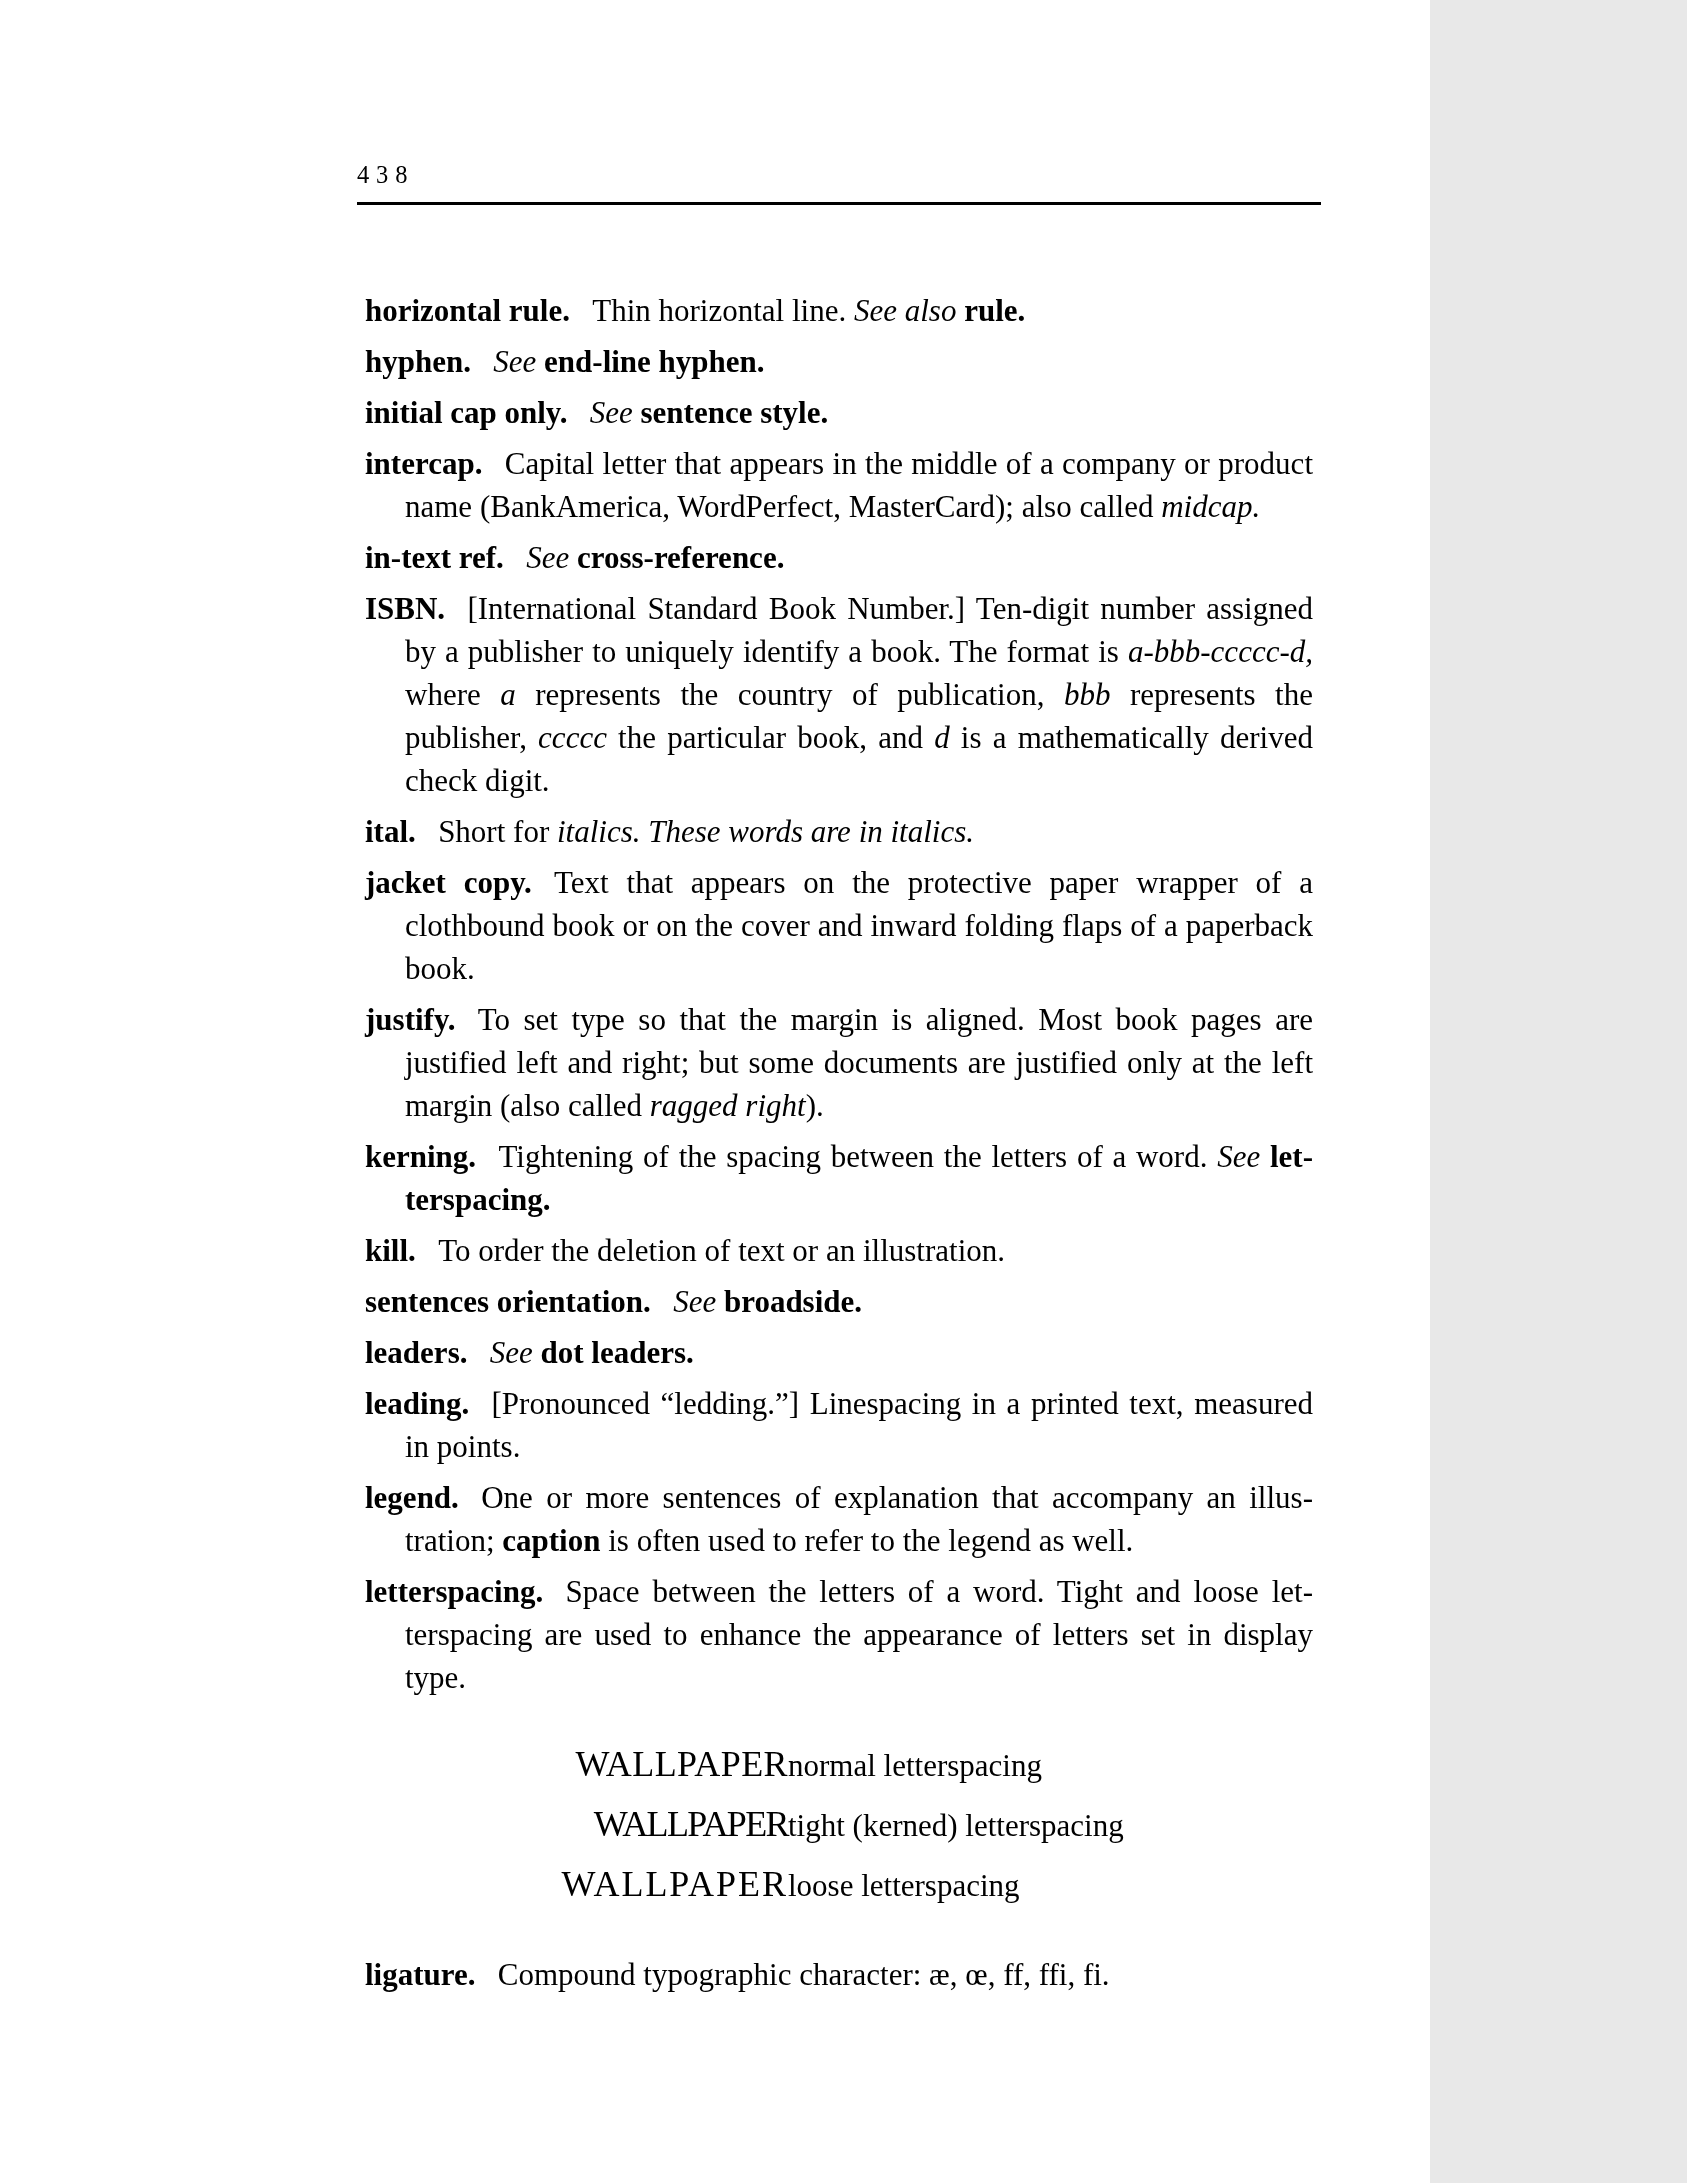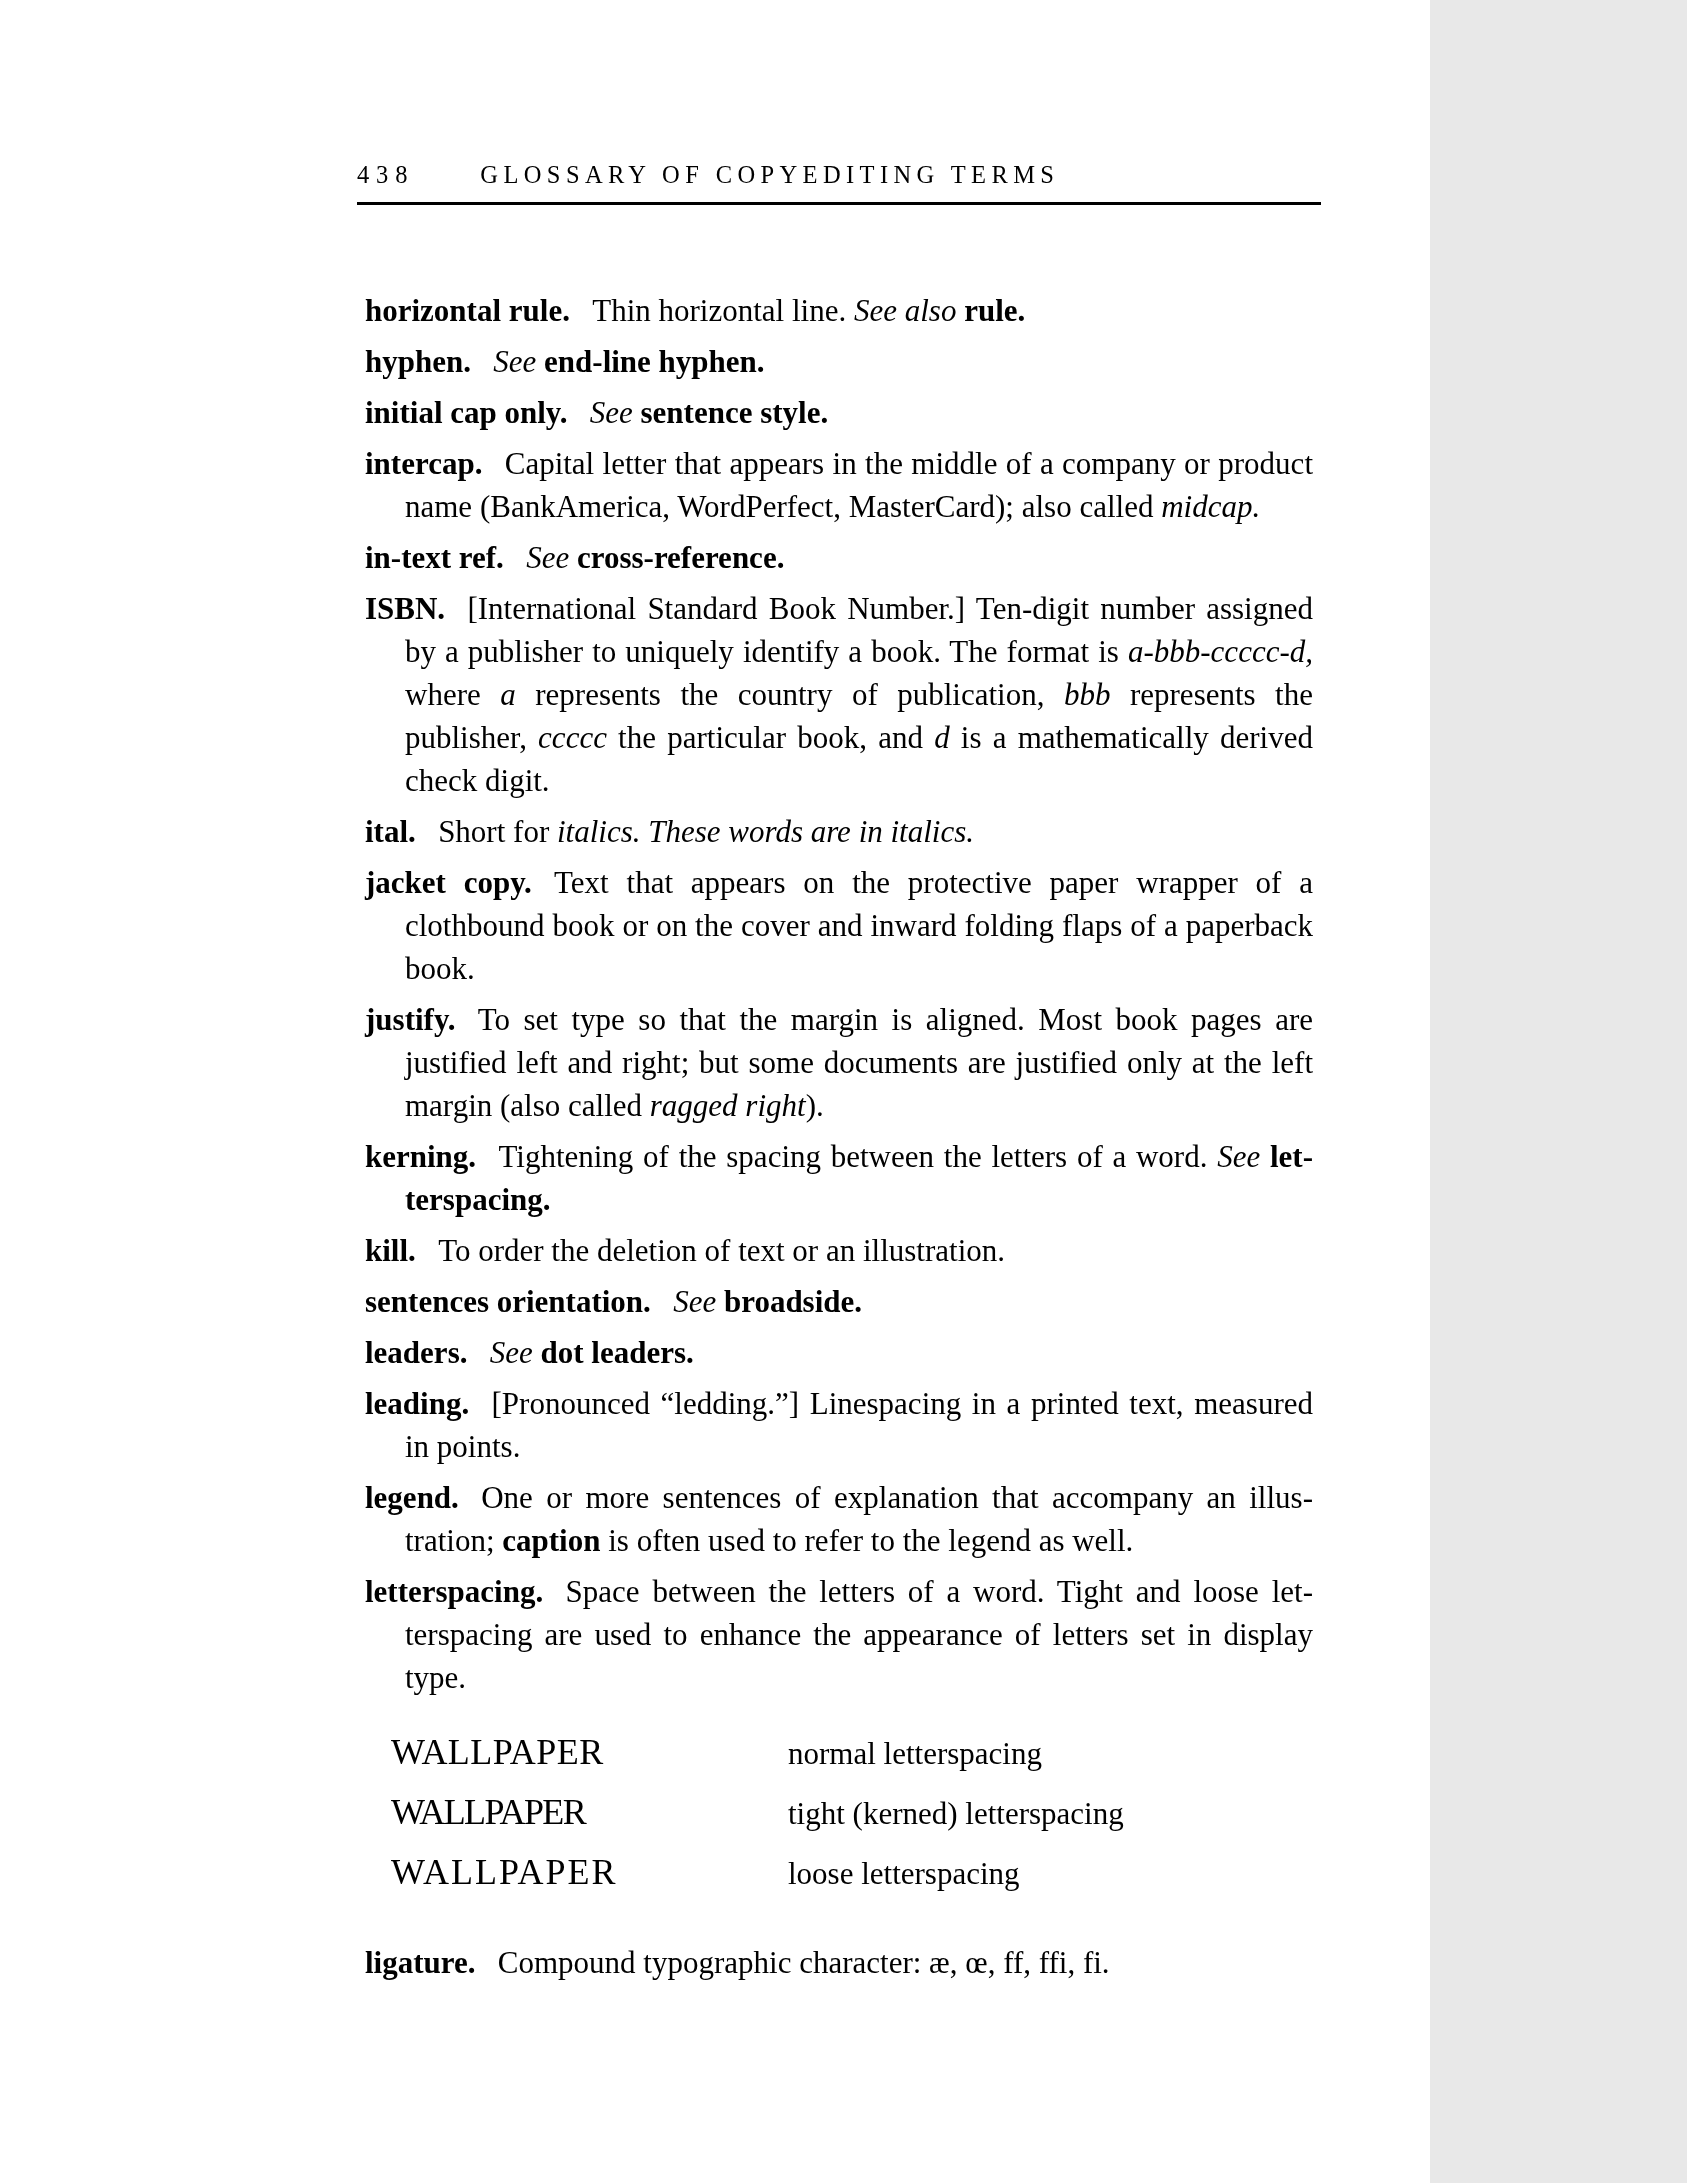--- a/index.html
+++ b/index.html
@@ -55,23 +55,24 @@
     text-indent: -40px;
     text-align: justify;
   }
   .term {
     font-weight: bold;
     margin-right: 0.72em;
   }
   span.b { font-weight: bold; }
   span.i { font-style: italic; }
   .ls-examples {
-    margin-top: 32px;
+    margin-top: 44px;
     margin-bottom: 30px;
     padding-left: 34px;
+    text-align: right;
   }
   .ls-row {
     display: flex;
     align-items: baseline;
     height: 60px;
   }
   .ls-word {
     font-size: 36px;
     width: 397px;
     flex: 0 0 397px;
@@ -83,21 +84,20 @@
   .ls-tight  { letter-spacing: -0.045em; }
   .ls-loose  { letter-spacing: 0.055em; }
 </style>
 </head>
 <body>
 
 <div class="page">
 
   <div class="running-head">
     <span class="page-num">438</span>
-    <span class="head-title">GLOSSARY OF COPYEDITING TERMS</span>
   </div>
 
   <div class="head-rule"></div>
 
   <div class="text-block">
 
     <div id="glossary-list">
         <p class="entry"><span class="term">horizontal rule.</span><span>Thin horizontal line. </span><span class="i">See also </span><span class="b">rule.</span></p>
         <p class="entry"><span class="term">hyphen.</span><span class="i">See </span><span class="b">end-line hyphen.</span></p>
         <p class="entry"><span class="term">initial cap only.</span><span class="i">See </span><span class="b">sentence style.</span></p>

